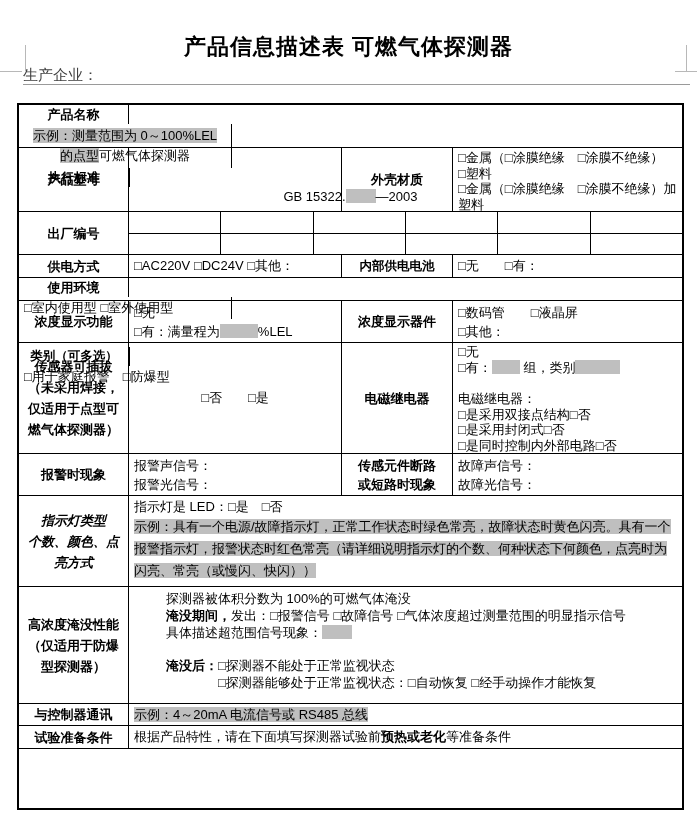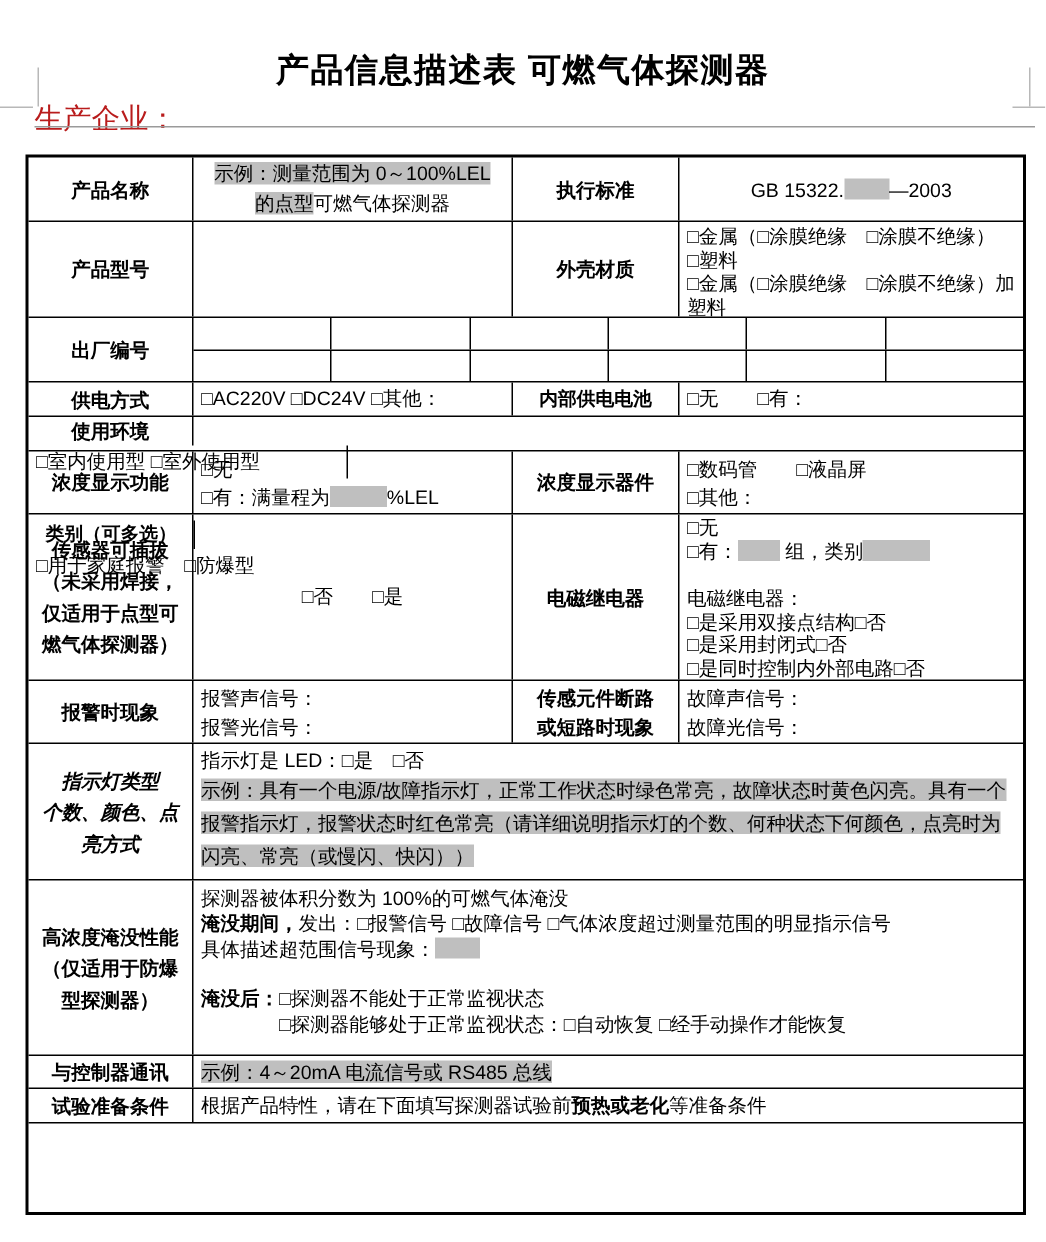--- a/index.html
+++ b/index.html
@@ -3,21 +3,21 @@
 <meta charset="utf-8">
 <style>
   * { margin:0; padding:0; box-sizing:border-box; }
   html,body { background:#fff; }
   body { font-family:"Liberation Sans","DejaVu Sans",sans-serif; color:#000; }
   .page { position:relative; width:697px; height:828px; background:#fff; overflow:hidden; }
 
   
   .doc-title { position:absolute; top:32px; left:0; width:100%; text-align:center;
                font-size:22px; font-weight:bold; letter-spacing:1px; }
-  .manufacturer { position:absolute; top:66px; left:23px; font-size:19px; color:#b91c1c; }
+  .manufacturer { position:absolute; top:66px; left:23px; font-size:15px; color:#404040; }
   .mfr-line { position:absolute; top:84px; left:23px; width:667px; border-top:1px solid #9a9a9a; }
   .crop { position:absolute; background:#b8b8b8; }
   .crop.v { width:1px; height:26px; top:45px; }
   .crop.h { height:1px; width:22px; top:71px; }
 
   
   .tbl { position:absolute; left:17px; top:103px; width:667px; border:2px solid #000;
          font-size:13px; }
   .row { display:flex; border-bottom:1px solid #000; }
   .row:last-child { border-bottom:none; }
@@ -28,36 +28,36 @@
   .w2 { width:213px; flex-shrink:0; }
   .w3 { width:111px; flex-shrink:0; }
   .w4 { flex:1; }
   .cell { padding:2px 5px; }
   .vcent { display:flex; flex-direction:column; justify-content:center; }
   .hcent { text-align:center; }
   .hl { background:#bfbfbf; }
   .blank { display:inline-block; background:#bfbfbf; height:14px; vertical-align:-2px; }
   .b { font-weight:bold; }
 
-  .h-r1 { height:43px; }  .h-r2 { height:64px; }  .h-r3 { height:43px; }
+  .h-r1 { height:43px;flex-direction:column; }  .h-r2 { height:64px; }  .h-r3 { height:43px; }
   .h-r4 { height:23px; }  .h-r5 { height:23px;flex-direction:column; }  .h-r6 { height:42px; }
   .h-r7 { height:111px; } .h-r8 { height:42px; }  .h-r9 { height:91px; }
   .h-r10 { height:117px; } .h-r11 { height:22px; } .h-r12 { height:23px; }
   .h-r13 { height:59px; }
 
   
   .sn-grid { flex:1; display:flex; flex-direction:column; }
   .sn-row { display:flex; flex:1; border-bottom:1px solid #000; }
   .sn-row:last-child { border-bottom:none; }
   .sn-cell { flex:1; border-right:1px solid #000; }
   .sn-cell:last-child { border-right:none; }
 
   .relay-line { display:flex; width:208px; }
   .lh155 { line-height:15.6px; }
-  .lh17 { line-height:16.8px; }
+  .lh17 { line-height:16.8px;margin-left:32px; }
   .lh19 { line-height:19px; }
   .r9-example { line-height:22px; }
   .indent26 { padding-left:26px; }
   .gap-top { margin-top:17px; }
 </style>
 </head>
 <body>
 
 <div class="page">
 

